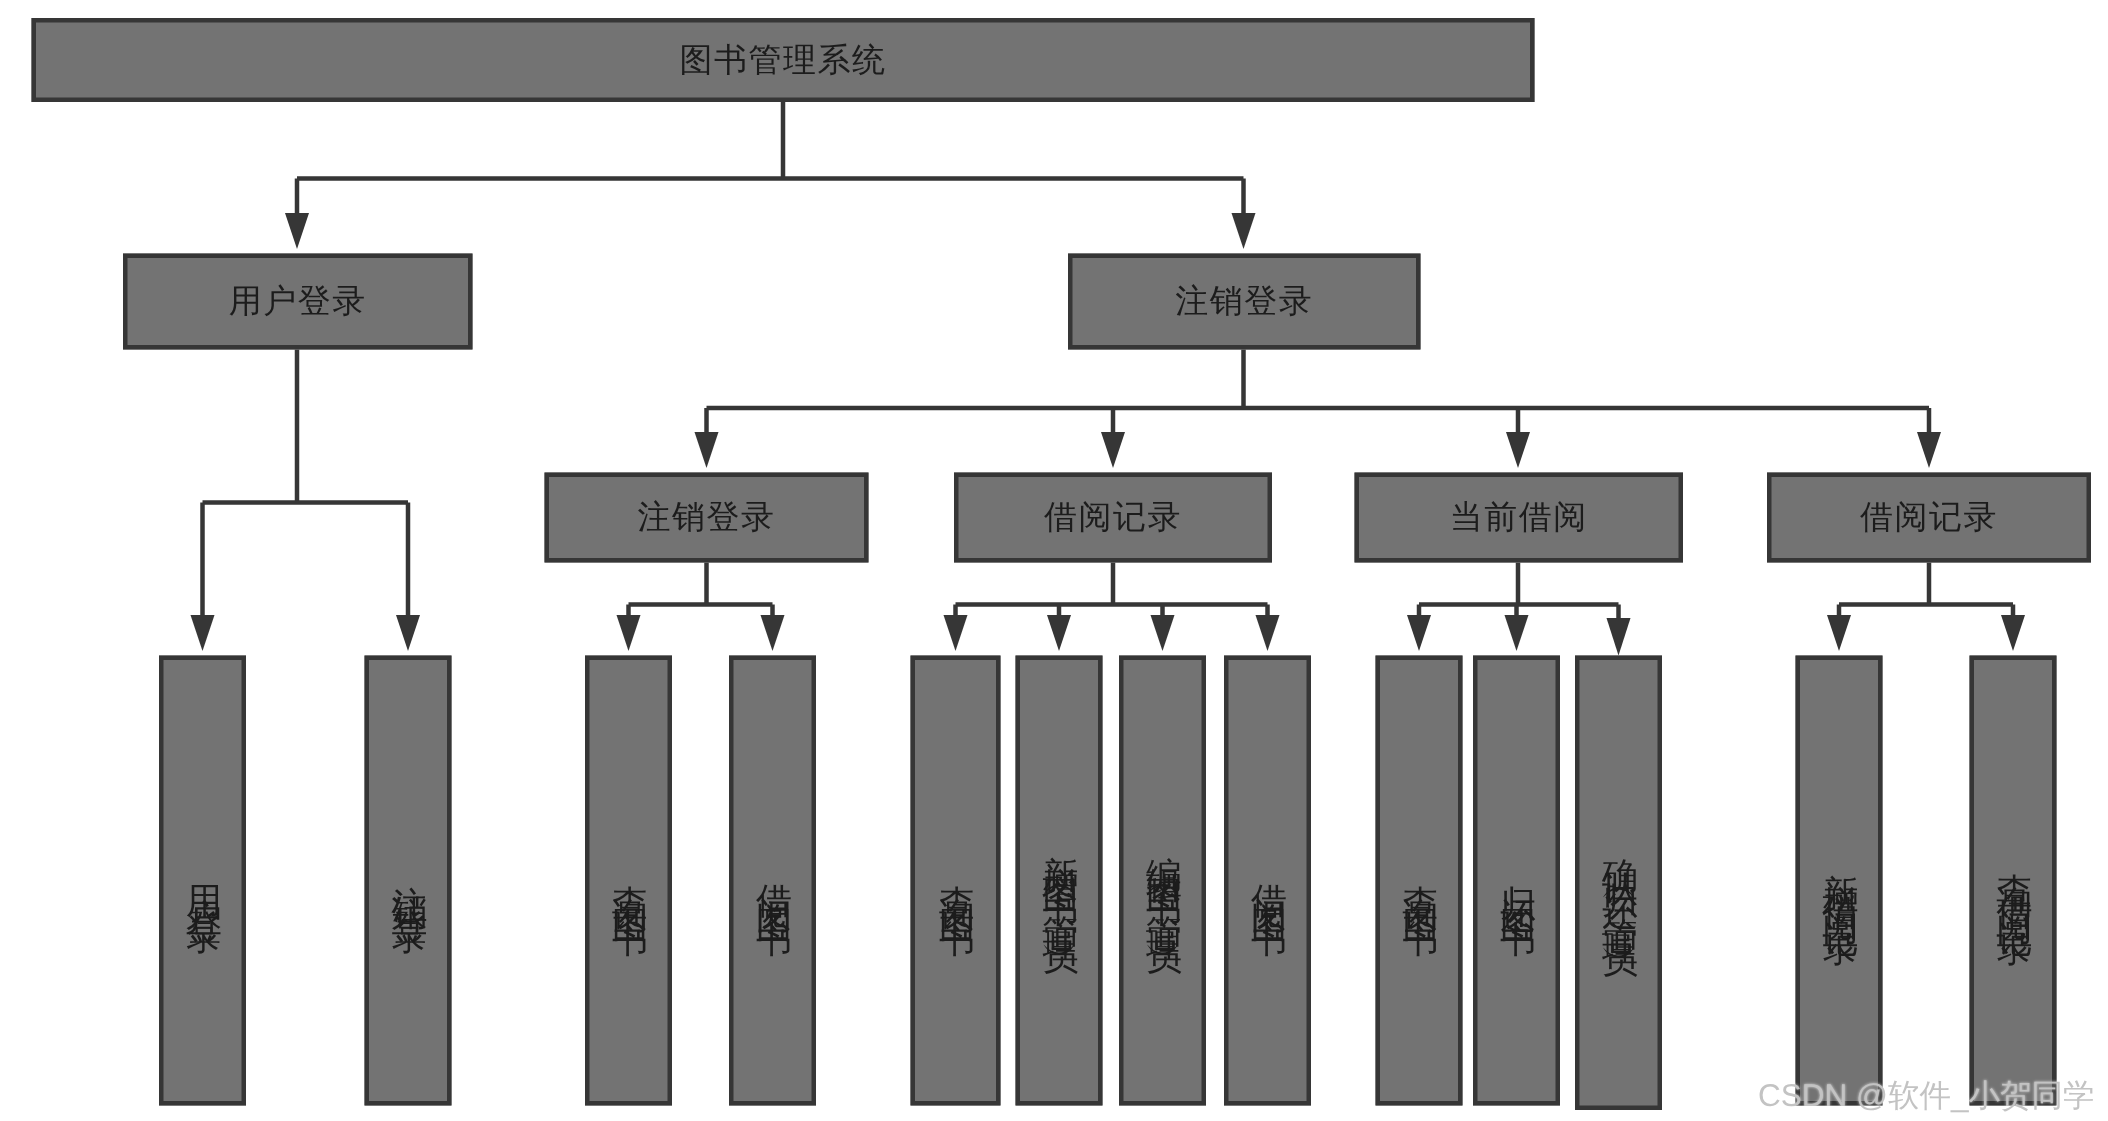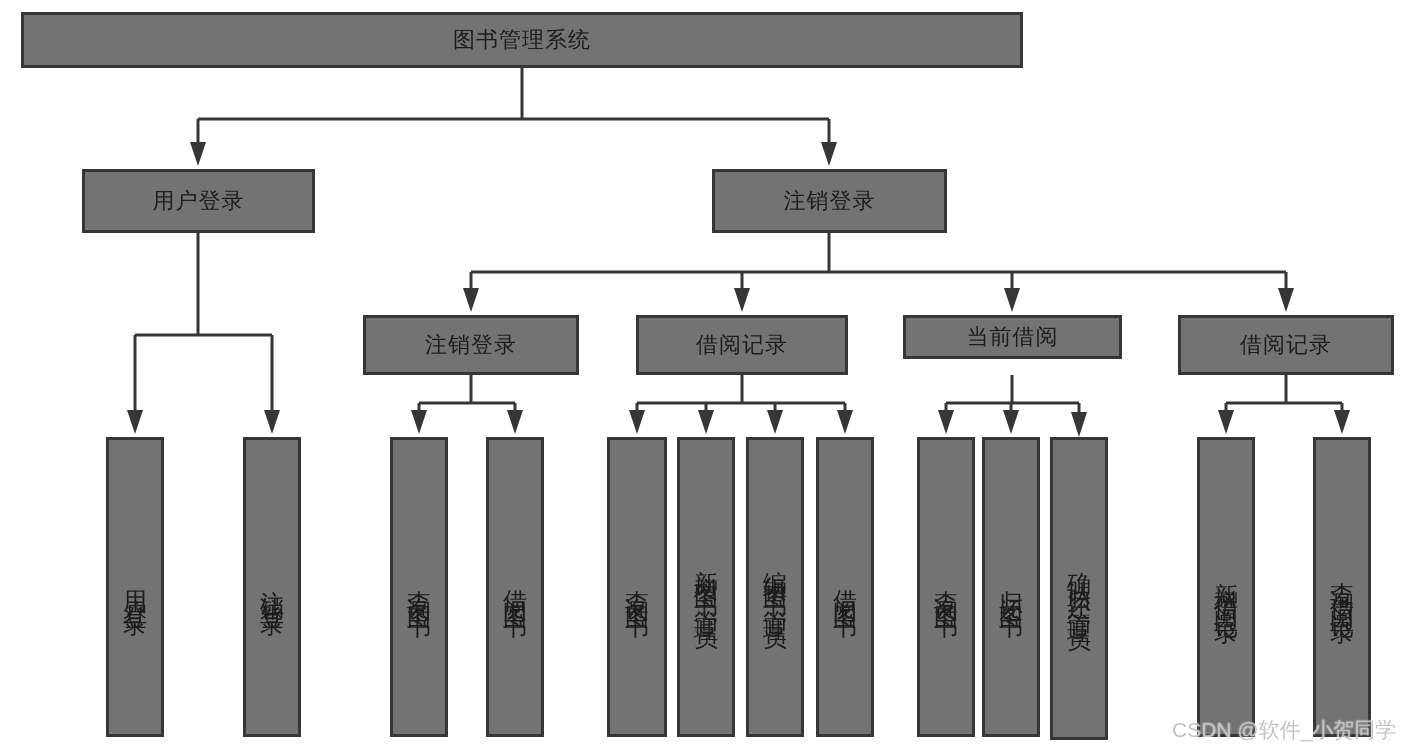--- a/index.html
+++ b/index.html
@@ -26,21 +26,21 @@
     font-size:24px;line-height:1;letter-spacing:8px;white-space:nowrap;
   }
   
   .n-root{left:21px;top:12px;width:1002px;height:56px;}
   
   .n-l2-0{left:82px;top:169px;width:233px;height:64px;}
   .n-l2-1{left:712px;top:169px;width:235px;height:64px;}
   
   .n-l3-0{left:363px;top:315px;width:216px;height:60px;}
   .n-l3-1{left:636px;top:315px;width:212px;height:60px;}
-  .n-l3-2{left:903px;top:315px;width:219px;height:44px;}
+  .n-l3-2{left:903px;top:315px;width:219px;height:60px;}
   .n-l3-3{left:1178px;top:315px;width:216px;height:60px;}
   
   .leaf{top:437px;width:58px;height:300px;}
   .n-leaf-0{left:106px;}
   .n-leaf-1{left:243px;}
   .n-leaf-2{left:390px;}
   .n-leaf-3{left:486px;}
   .n-leaf-4{left:607px;width:60px;}
   .n-leaf-5{left:677px;}
   .n-leaf-6{left:746px;}

